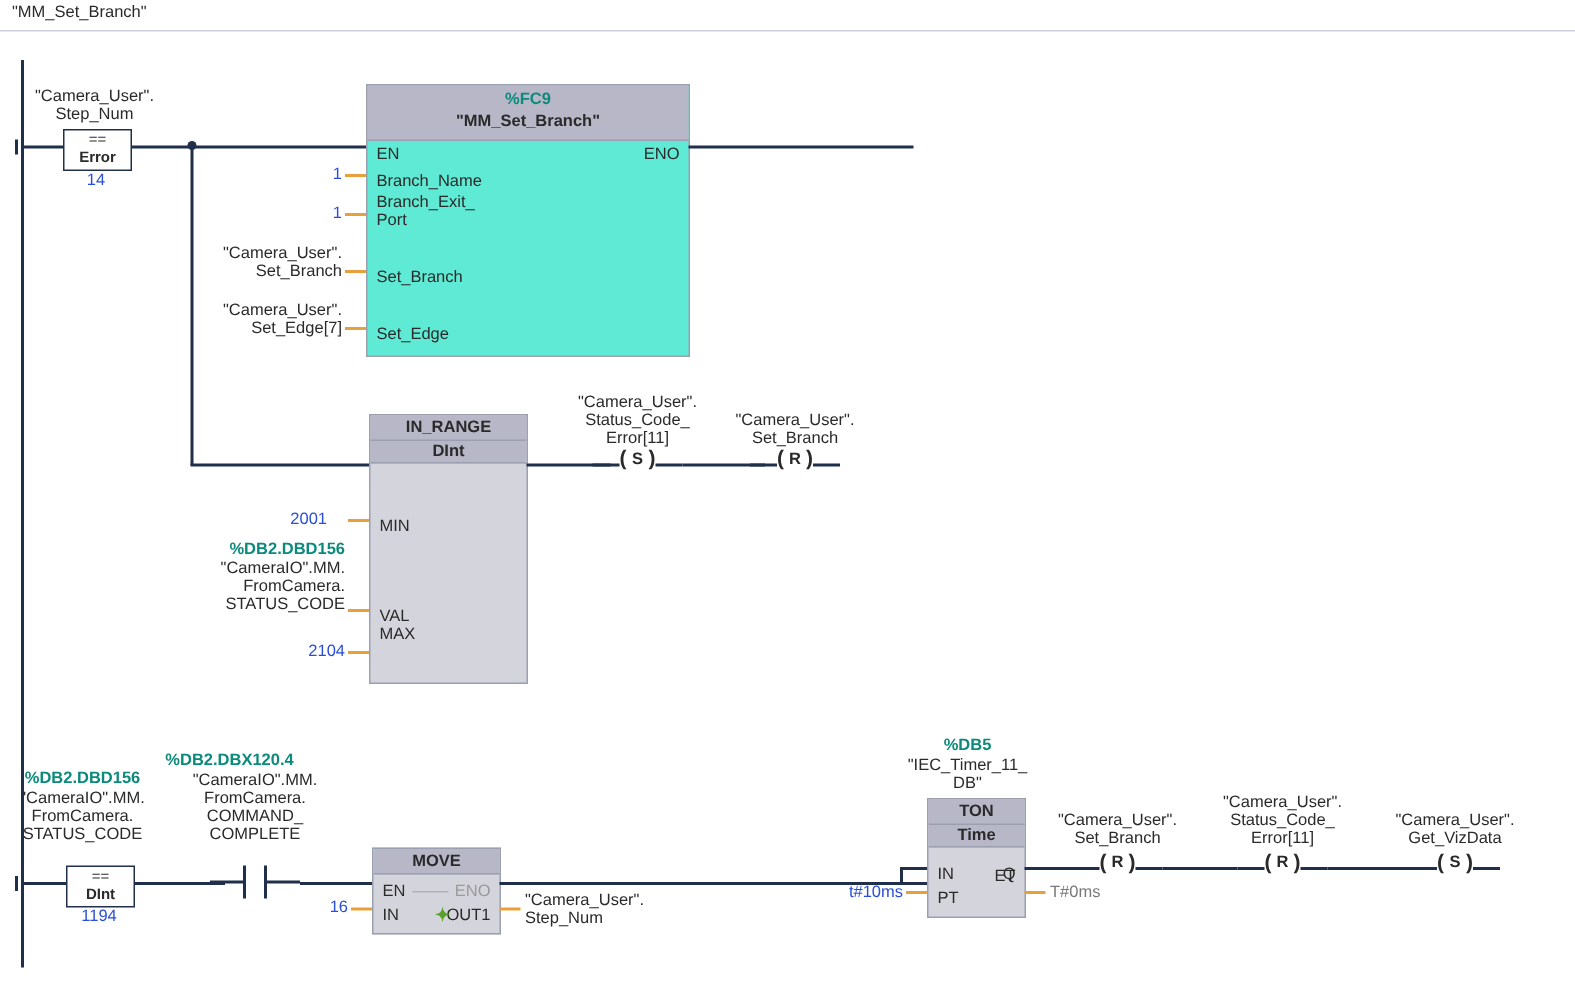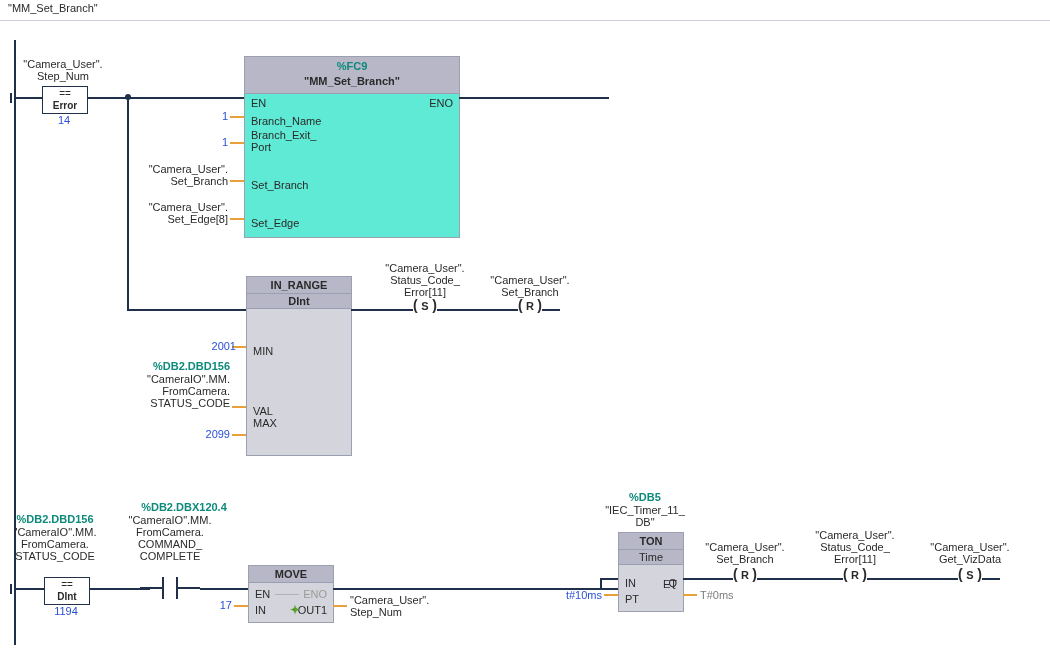--- a/index.html
+++ b/index.html
@@ -97,38 +97,38 @@
   <div class="pin" style="left:230px;top:116px"></div>
   <div class="pin" style="left:230px;top:142px"></div>
   <div class="pin" style="left:230px;top:180px"></div>
   <div class="pin" style="left:230px;top:218px"></div>
 
   <div class="txt blue right" style="left:180px;top:110px;width:48px">1</div>
   <div class="txt blue right" style="left:180px;top:136px;width:48px">1</div>
   <div class="txt tag right" style="left:120px;top:163px;width:108px">"Camera_User".</div>
   <div class="txt tag right" style="left:120px;top:175px;width:108px">Set_Branch</div>
   <div class="txt tag right" style="left:120px;top:201px;width:108px">"Camera_User".</div>
-  <div class="txt tag right" style="left:120px;top:213px;width:108px">Set_Edge[8]</div>
+  <div class="txt tag right" style="left:120px;top:213px;width:108px">Set_Edge[7]</div>
 
   <div class="h" style="left:459px;top:97px;width:150px"></div>
 
   <div class="sb" style="left:246px;top:276px;width:104px;height:178px">
     <div class="hdr">IN_RANGE</div>
     <div class="sub" style="font-weight:700">DInt</div>
     <div class="txt lbl-in" style="top:68px">MIN</div>
     <div class="txt lbl-in" style="top:128px">VAL</div>
     <div class="txt lbl-in" style="top:140px">MAX</div>
   </div>
 
   <div class="pin" style="left:232px;top:346px"></div>
   <div class="pin" style="left:232px;top:406px"></div>
   <div class="pin" style="left:232px;top:434px"></div>
 
-  <div class="txt blue right" style="left:176px;top:340px;width:60px">2001</div>
-  <div class="txt blue right" style="left:170px;top:428px;width:60px">2099</div>
+  <div class="txt blue right" style="left:158px;top:340px;width:60px">2001</div>
+  <div class="txt blue right" style="left:170px;top:428px;width:60px">2104</div>
   <div class="txt teal right" style="left:120px;top:360px;width:110px">%DB2.DBD156</div>
   <div class="txt tag right" style="left:120px;top:373px;width:110px">"CameraIO".MM.</div>
   <div class="txt tag right" style="left:120px;top:385px;width:110px">FromCamera.</div>
   <div class="txt tag right" style="left:120px;top:397px;width:110px">STATUS_CODE</div>
 
   <div class="h" style="left:351px;top:309px;width:56px"></div>
 
   <div class="txt tag center" style="left:370px;top:262px;width:110px">"Camera_User".</div>
   <div class="txt tag center" style="left:370px;top:274px;width:110px">Status_Code_</div>
   <div class="txt tag center" style="left:370px;top:286px;width:110px">Error[11]</div>
@@ -158,21 +158,21 @@
   <div class="txt tag center" style="left:0px;top:526px;width:110px">"CameraIO".MM.</div>
   <div class="txt tag center" style="left:0px;top:538px;width:110px">FromCamera.</div>
   <div class="txt tag center" style="left:0px;top:550px;width:110px">STATUS_CODE</div>
   <div class="cmp" style="left:44px;top:577px">
     <div>==</div>
     <div style="font-weight:700">DInt</div>
   </div>
   <div class="txt blue center" style="left:44px;top:605px;width:44px">1194</div>
   <div class="h" style="left:90px;top:588px;width:60px"></div>
 
-  <div class="txt teal center" style="left:129px;top:501px;width:110px">%DB2.DBX120.4</div>
+  <div class="txt teal center" style="left:98px;top:501px;width:110px">%DB2.DBX120.4</div>
   <div class="txt tag center" style="left:115px;top:514px;width:110px">"CameraIO".MM.</div>
   <div class="txt tag center" style="left:115px;top:526px;width:110px">FromCamera.</div>
   <div class="txt tag center" style="left:115px;top:538px;width:110px">COMMAND_</div>
   <div class="txt tag center" style="left:115px;top:550px;width:110px">COMPLETE</div>
   <div class="contact" style="left:140px;top:573px">
     <div class="bar"></div>
       <div class="bar r"></div>
       <div class="gapL"></div>
       <div class="gapR"></div>
   </div>
@@ -182,32 +182,32 @@
     <div class="hdr">MOVE</div>
     <div class="txt lbl-in" style="top:22px">EN</div>
     <div class="txt lbl-out faint" style="top:22px">ENO</div>
     <div style="position:absolute;top:28px;left:26px;right:34px;height:1px;background:#b0b0bc"></div>
     <div class="txt lbl-in" style="top:38px">IN</div>
     <div class="txt lbl-out" style="top:38px">OUT1</div>
   </div>
   <div class="star" style="left:290px;top:603px">✦</div>
   <div class="pin" style="left:234px;top:605px"></div>
   <div class="pin" style="left:333px;top:605px"></div>
-  <div class="txt blue right" style="left:190px;top:599px;width:42px">17</div>
+  <div class="txt blue right" style="left:190px;top:599px;width:42px">16</div>
   <div class="txt tag" style="left:350px;top:594px">"Camera_User".</div>
   <div class="txt tag" style="left:350px;top:606px">Step_Num</div>
 
   <div class="h" style="left:333px;top:588px;width:285px"></div>
 
   <div class="txt teal center" style="left:590px;top:491px;width:110px">%DB5</div>
   <div class="txt tag center" style="left:590px;top:504px;width:110px">"IEC_Timer_11_</div>
   <div class="txt tag center" style="left:590px;top:516px;width:110px">DB"</div>
   <div class="sb" style="left:618px;top:532px;width:64px;height:78px">
     <div class="hdr">TON</div>
-    <div class="sub" style="font-weight:400">Time</div>
+    <div class="sub" style="font-weight:700">Time</div>
     <div class="txt lbl-in" style="top:44px">IN</div>
     <div class="txt lbl-out" style="top:44px">Q</div>
     <div class="txt lbl-in" style="top:60px">PT</div>
     <div class="txt lbl-out" style="top:45px">ET</div>
   </div>
   <div class="h" style="left:600px;top:588px;width:18px"></div>
   <div class="v" style="left:600px;top:578px;height:10px"></div>
   <div class="h" style="left:600px;top:578px;width:18px"></div>
   <div class="pin" style="left:604px;top:594px"></div>
   <div class="pin" style="left:683px;top:594px"></div>

